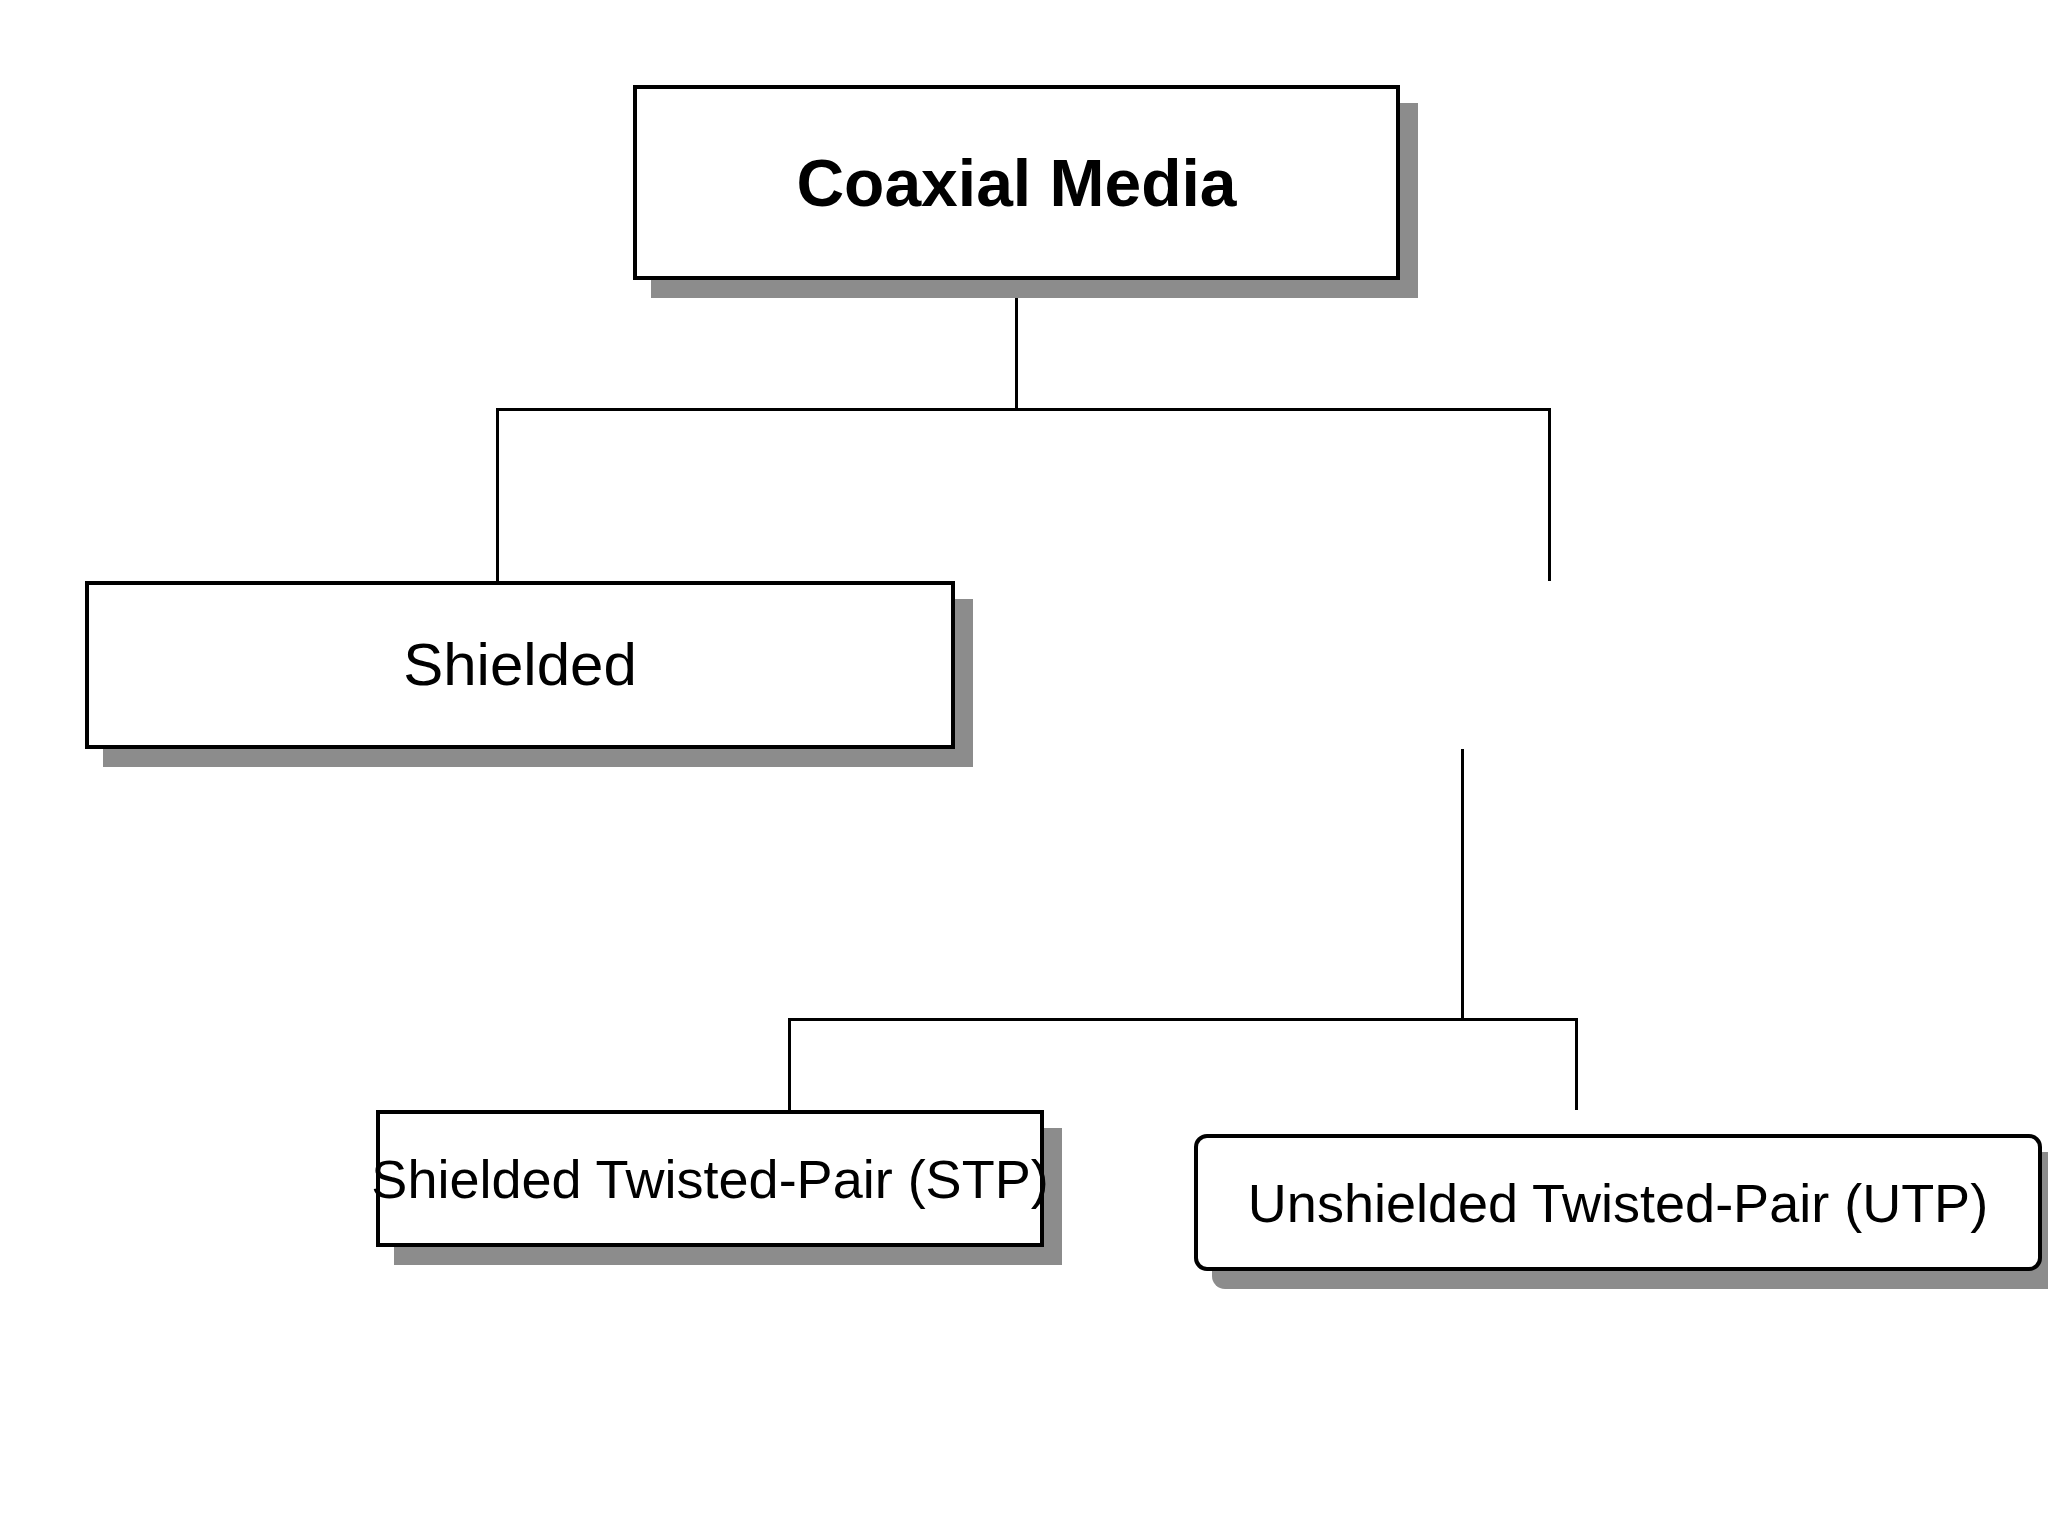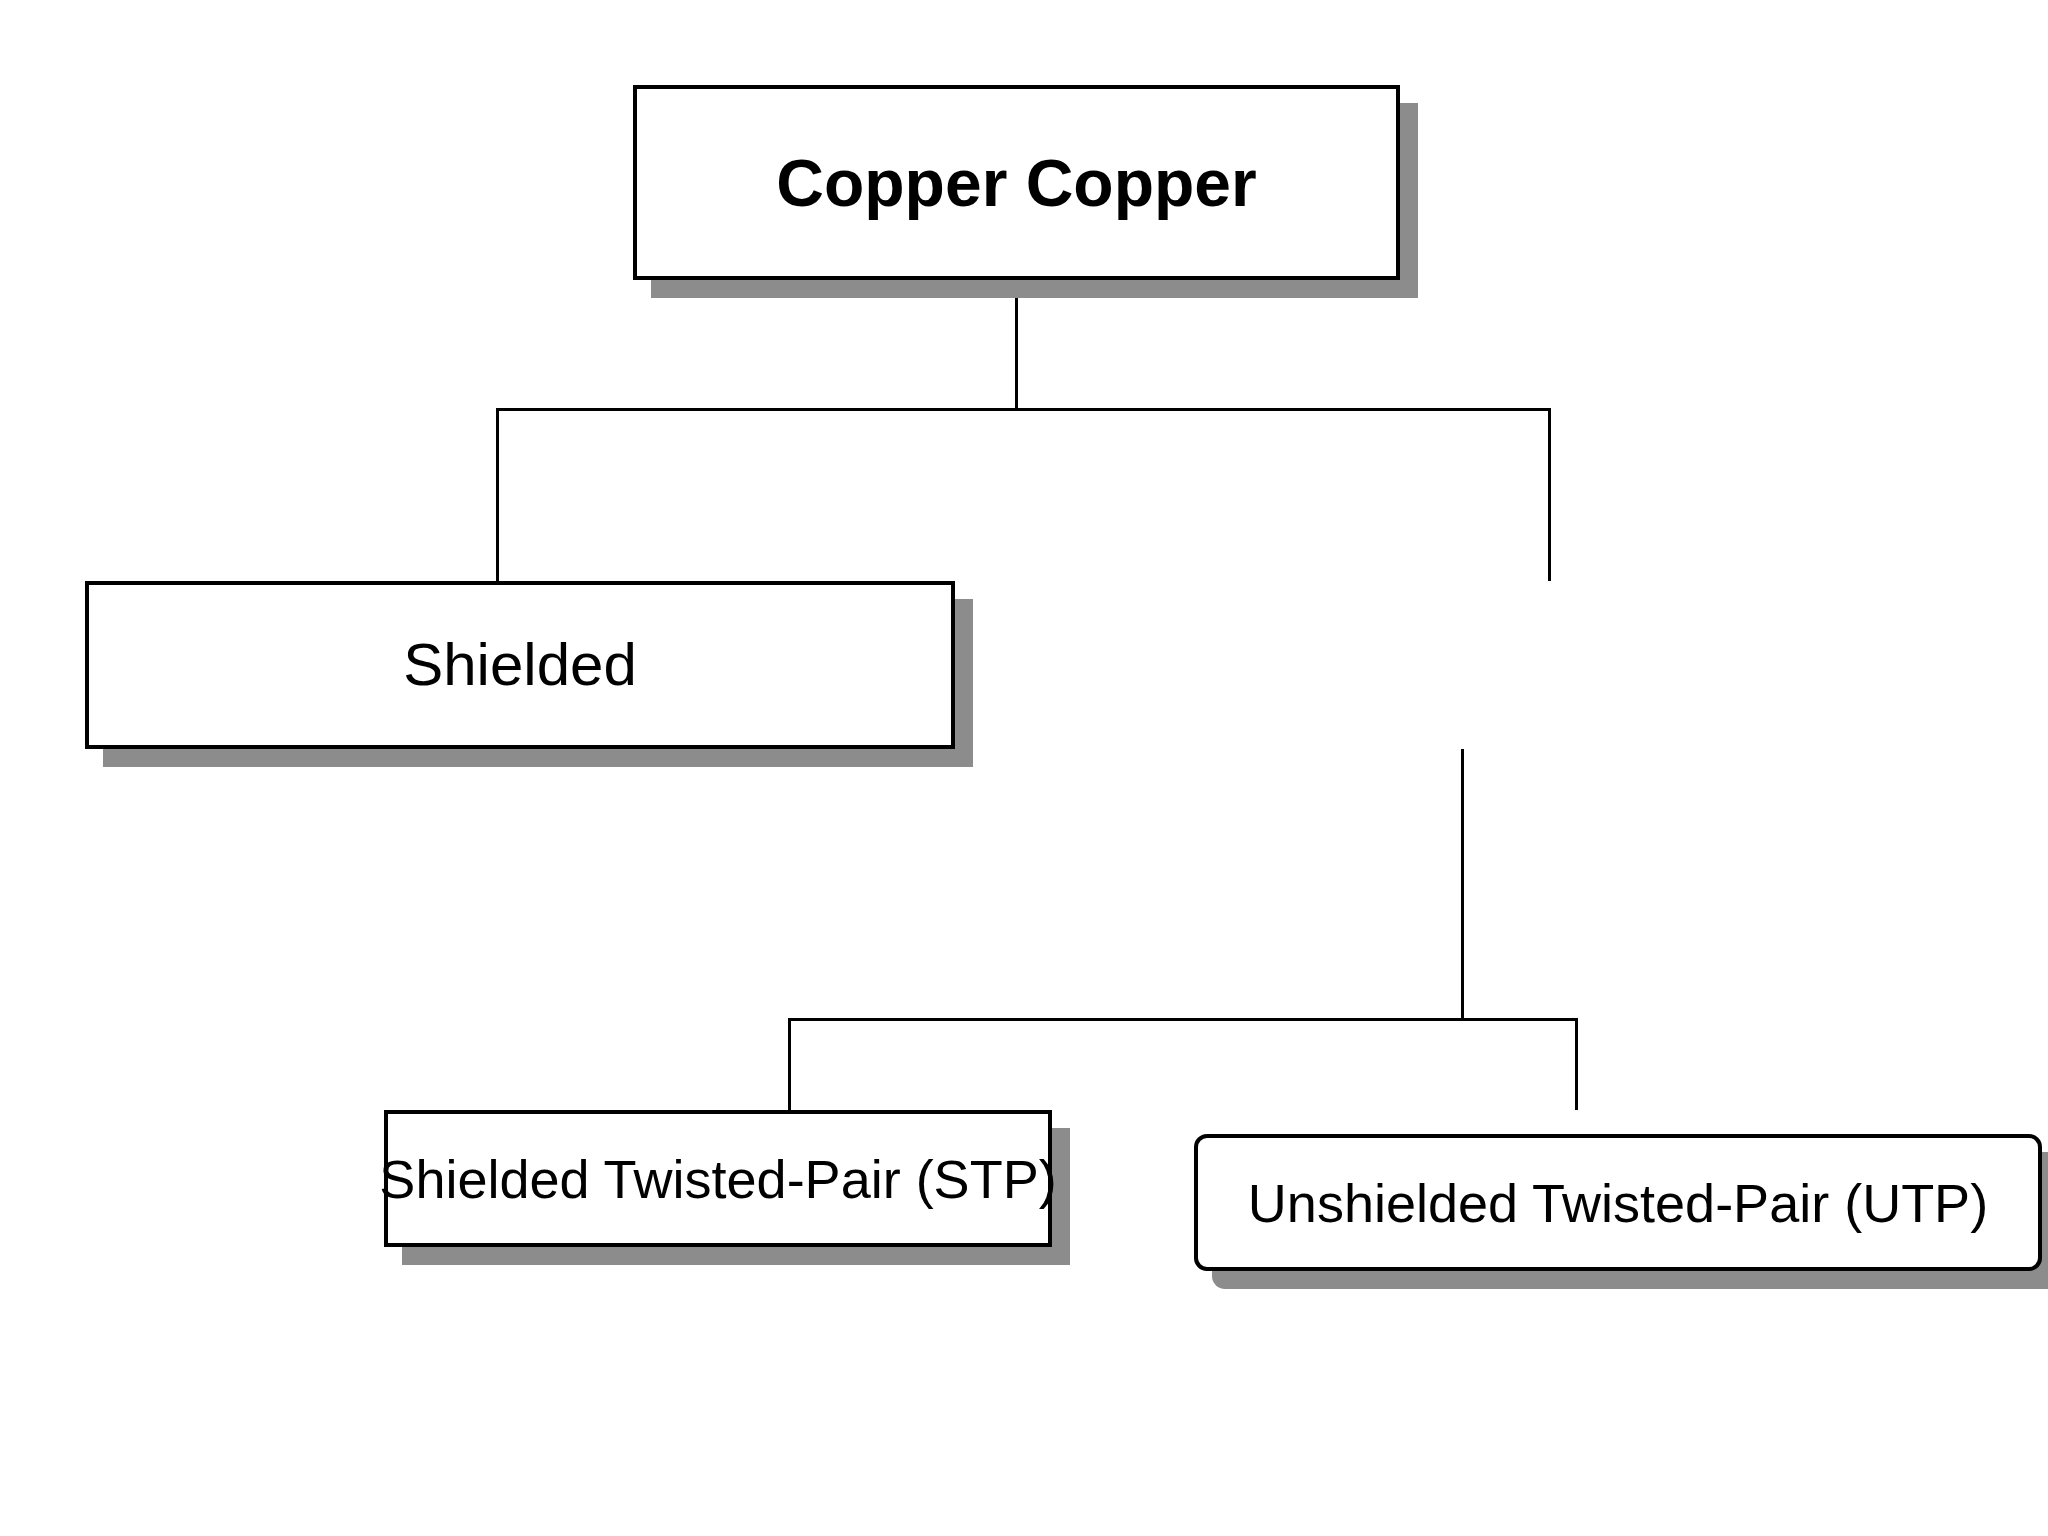--- a/index.html
+++ b/index.html
@@ -36,21 +36,21 @@
   }
   .node .label {
     display: block;
     line-height: 1;
   }
   #node-copper-media   { left: 633px;  top: 85px;   width: 767px; height: 195px; }
   #node-copper-media .label { font-size: 66px; font-weight: bold; }
   #node-coaxial        { left: 85px;   top: 581px;  width: 870px; height: 168px; }
   #node-twisted-pair   { left: 1077px; top: 581px;  width: 868px; height: 168px; }
   #node-coaxial .label, #node-twisted-pair .label { font-size: 60px; font-weight: normal; }
-  #node-stp            { left: 384px;  top: 1110px; width: 668px; height: 137px; }
+  #node-stp            { left: 376px;  top: 1110px; width: 668px; height: 137px; }
   #node-utp            { left: 1194px; top: 1134px; width: 848px; height: 137px; border-radius: 13px; }
   #node-stp .label, #node-utp .label { font-size: 54px; font-weight: normal; }
 
   .conn {
     position: absolute;
     background: var(--connector);
   }
   .conn.v { width: 3px; }
   .conn.h { height: 3px; }
   #conn-root-stem  { left: 1015px; top: 280px;  height: 131px; }
@@ -71,21 +71,21 @@
   <div class="conn h" id="conn-l1-h"></div>
   <div class="conn v" id="conn-l1-left"></div>
   <div class="conn v" id="conn-l1-right"></div>
 
   <div class="conn v" id="conn-tp-stem"></div>
   <div class="conn h" id="conn-l2-h"></div>
   <div class="conn v" id="conn-l2-left"></div>
   <div class="conn v" id="conn-l2-right"></div>
 
   <div class="node" id="node-copper-media">
-    <span class="label">Copper Copper</span>
+    <span class="label">Coaxial Media</span>
   </div>
 
   <div class="node" id="node-coaxial">
     <span class="label">Shielded</span>
   </div>
 
 
   <div class="node" id="node-stp">
     <span class="label">Shielded Twisted-Pair (STP)</span>
   </div>

